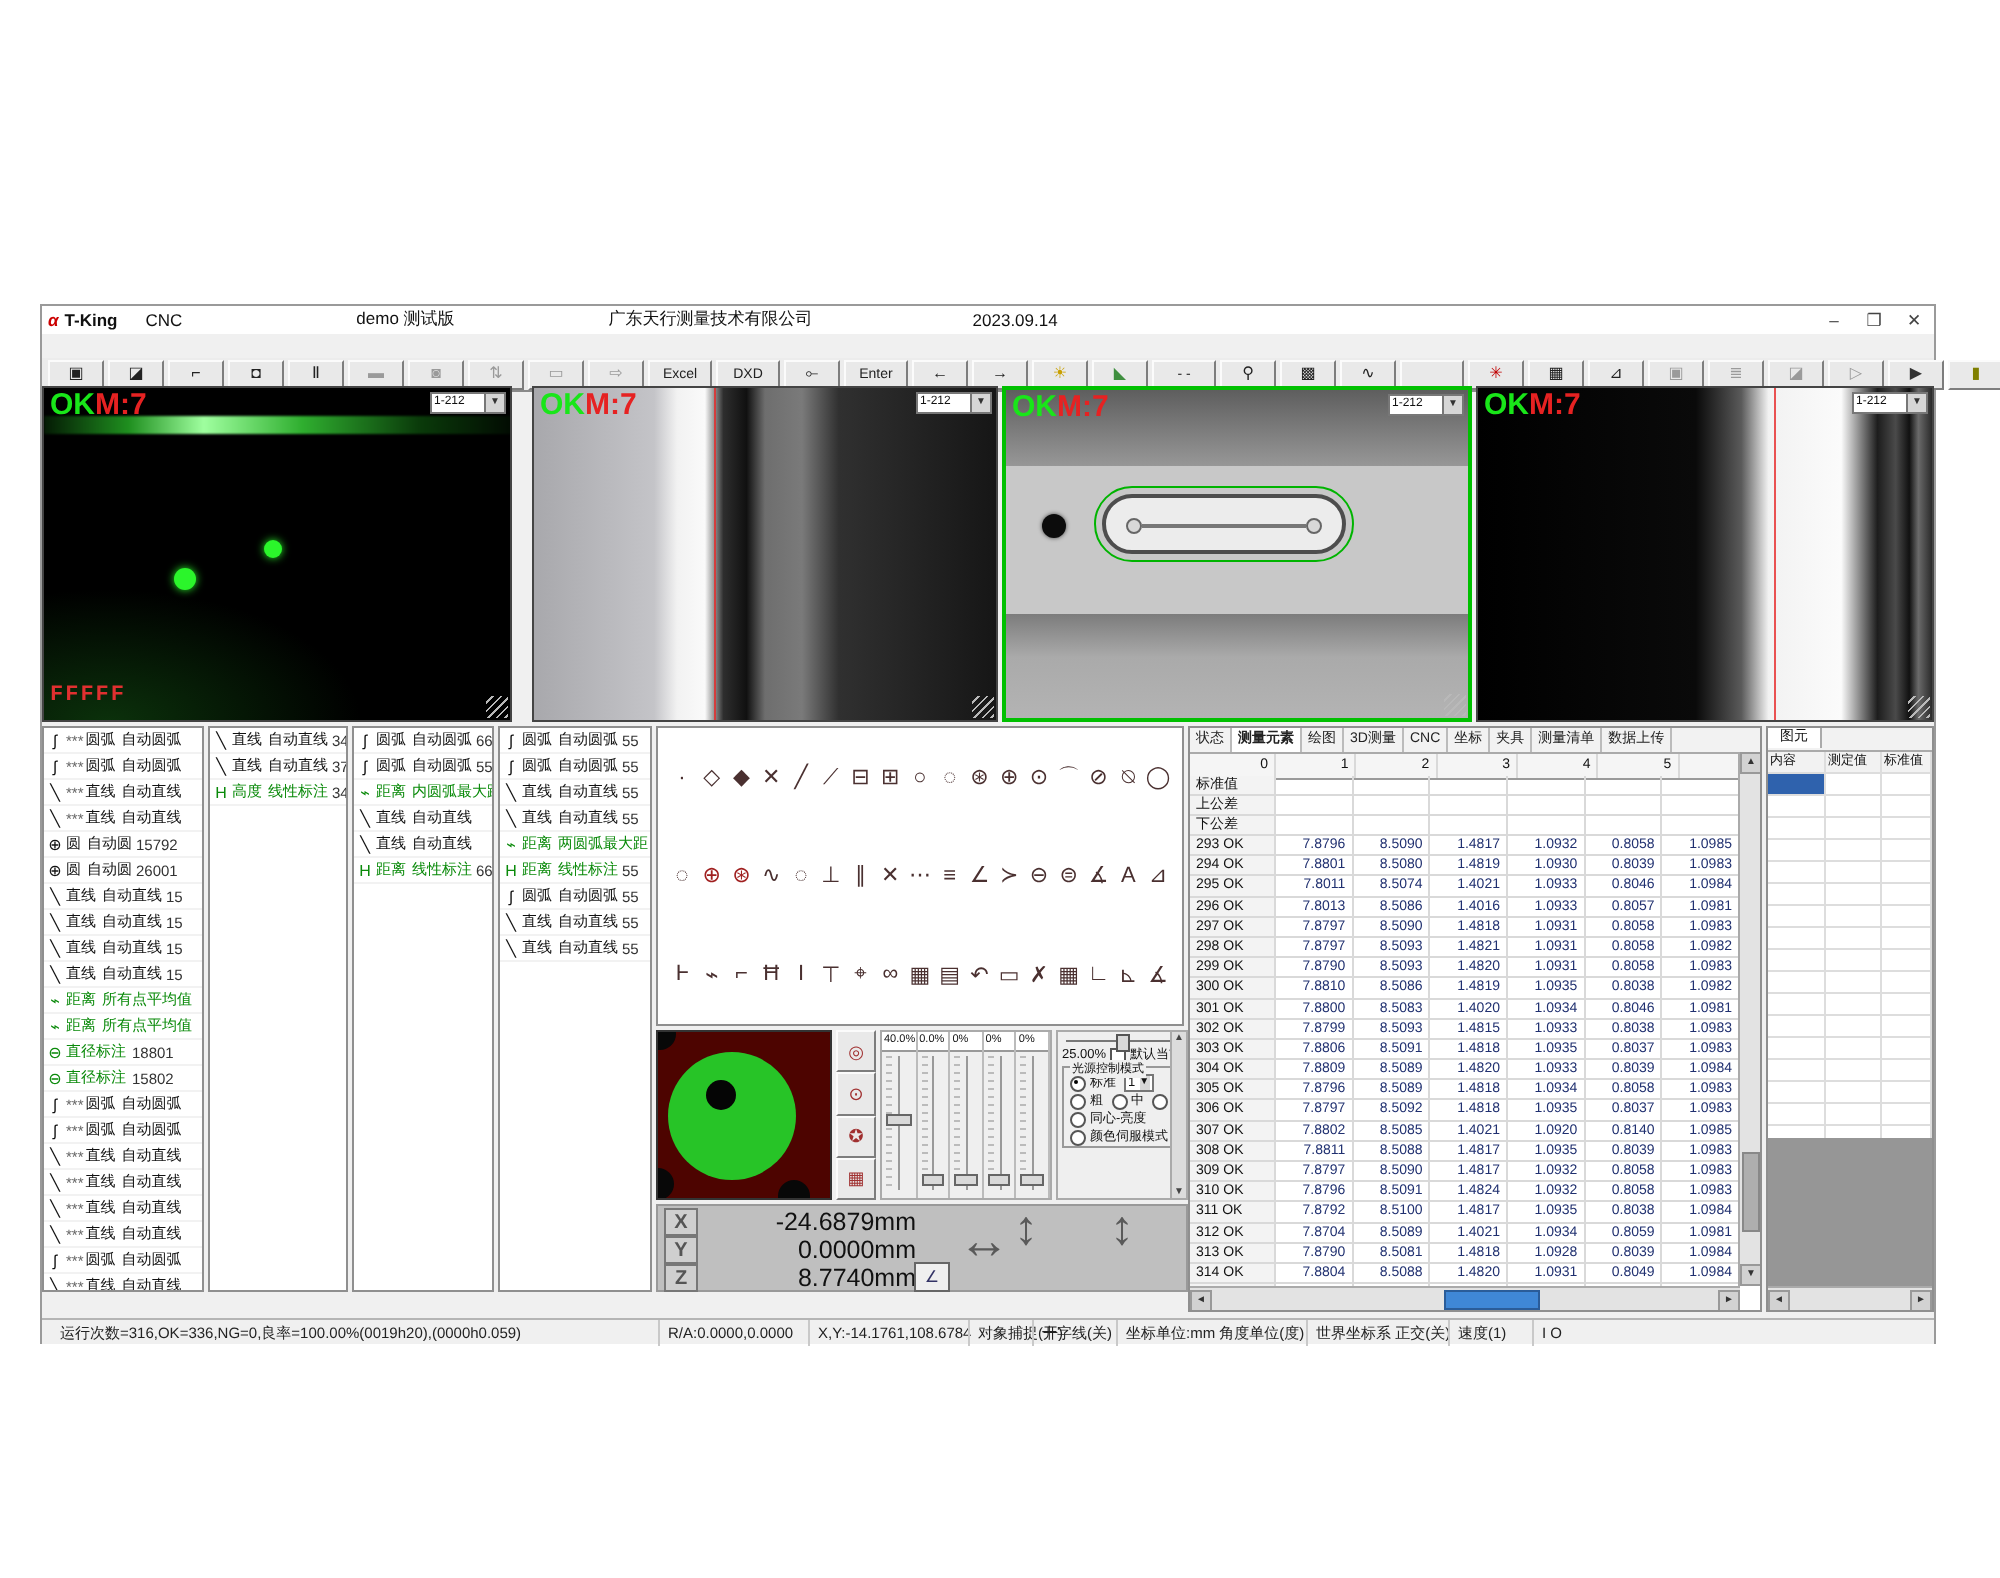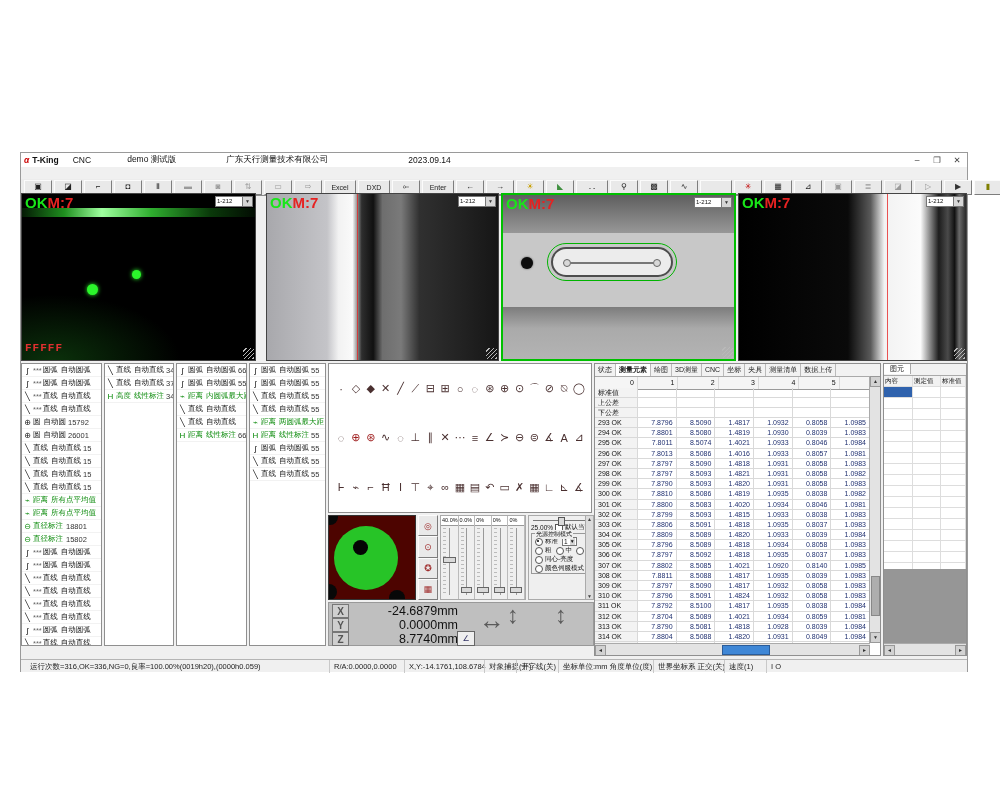--- a/index.html
+++ b/index.html
@@ -103,22 +103,22 @@
 </style>
 </head>
 <body>
 
 <div id="app">
 
   <div class="abs" id="titlebar">
     <span style="color:#c00;font-weight:bold;font-style:italic;margin:0 3px 0 3px;">α</span>
     <span style="font-weight:bold;">T-King</span>
     <span style="margin-left:14px;">CNC</span>
-    <span style="margin-left:36px;">demo 测试版</span>
-    <span style="margin-left:50px;">广东天行测量技术有限公司</span>
+    <span style="margin-left:87px;">demo 测试版</span>
+    <span style="margin-left:77px;">广东天行测量技术有限公司</span>
     <span style="margin-left:80px;">2023.09.14</span>
     <span style="flex:1"></span>
     <span style="width:20px;text-align:center;color:#444;">–</span>
     <span style="width:20px;text-align:center;color:#444;">❐</span>
     <span style="width:20px;text-align:center;color:#444;">✕</span>
   </div>
 
 
   <div class="abs" id="toolbar">
       <div class="tbtn">▣</div>

